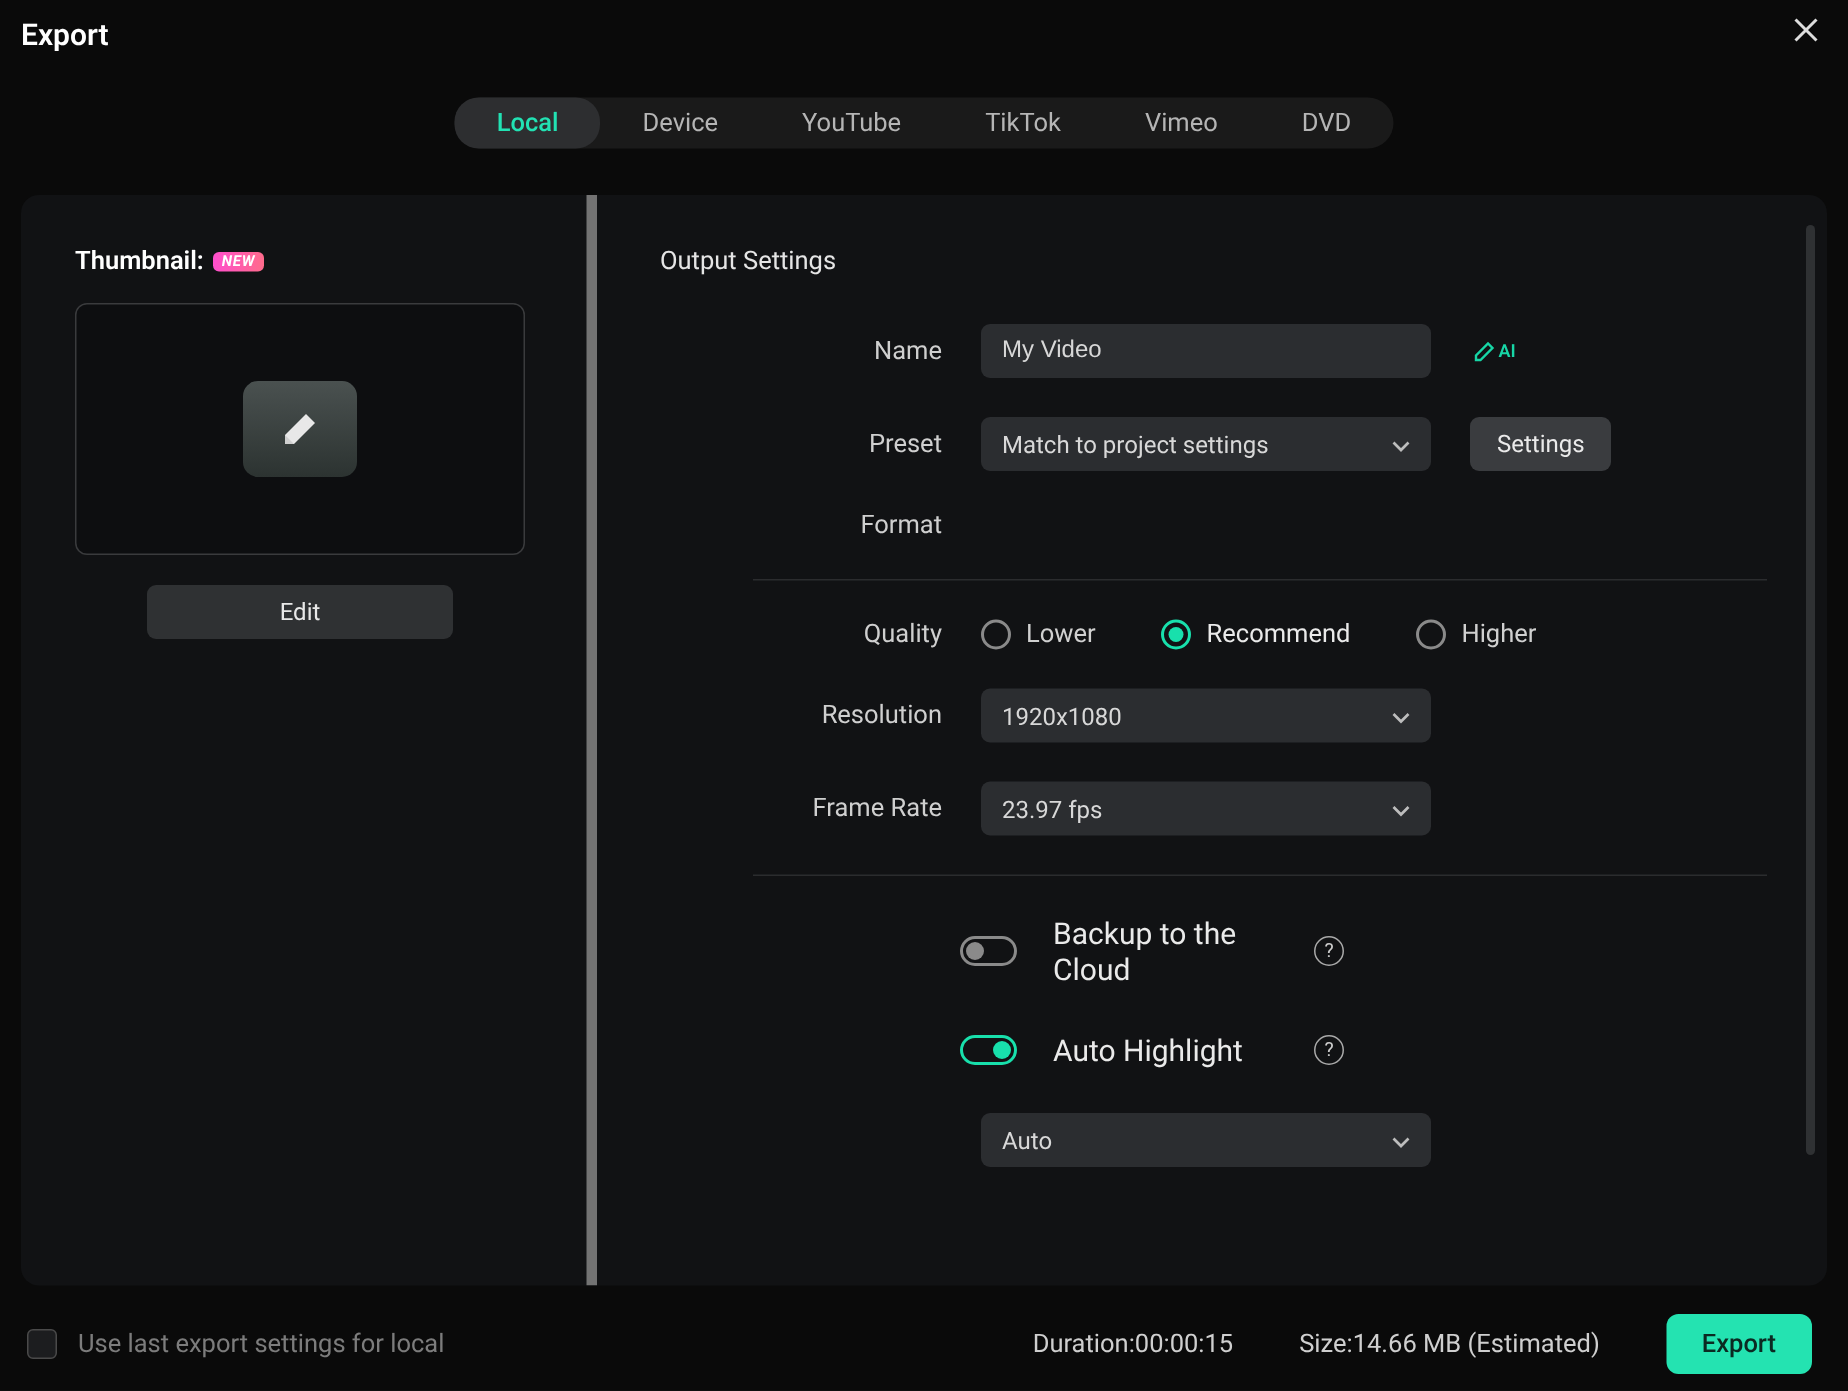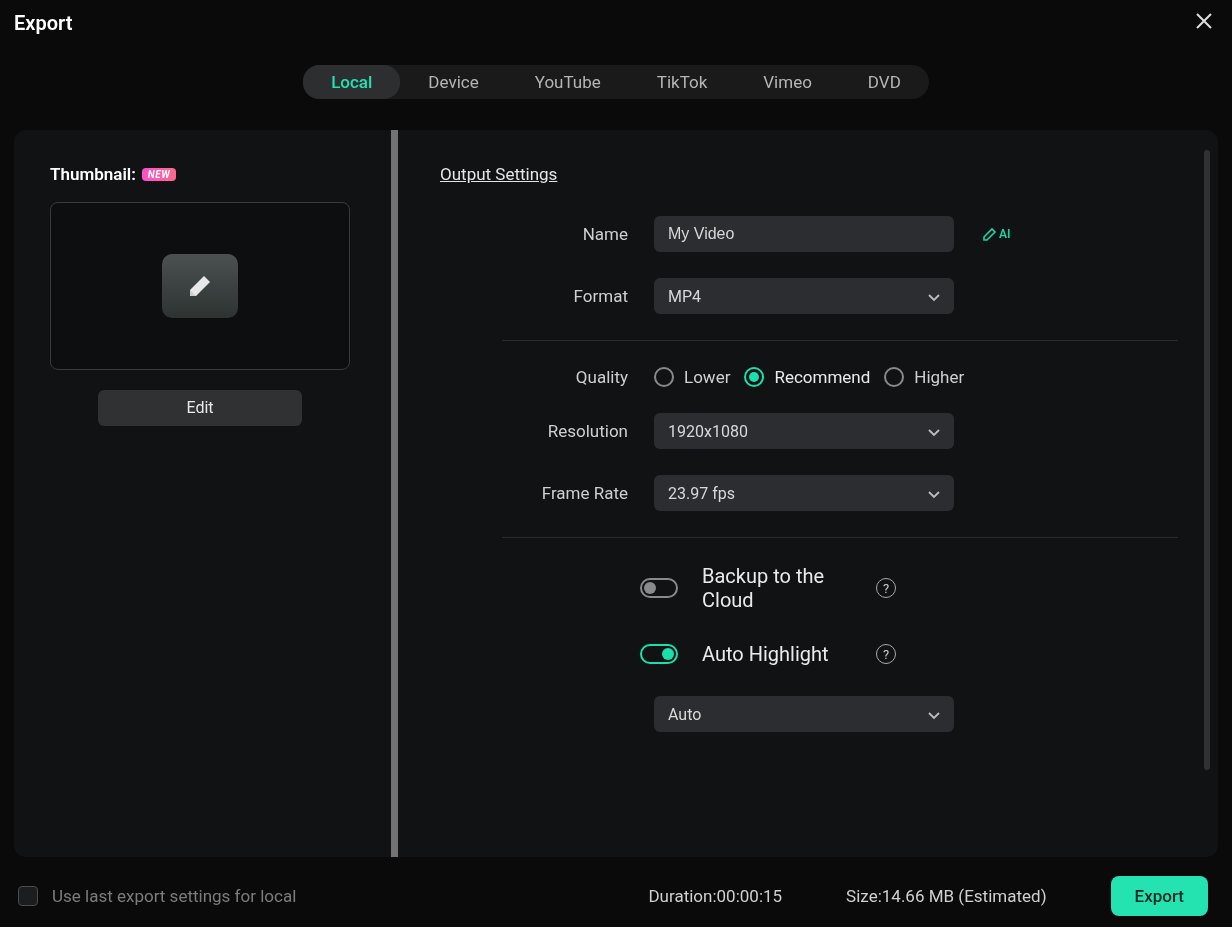--- a/index.html
+++ b/index.html
@@ -129,21 +129,20 @@
   .right-col {
     flex: 1;
     padding: 34px 40px 0 42px;
     position: relative;
     overflow: hidden;
   }
   .section-title {
     color: #e5e5e5;
     font-size: 17px;
     margin-bottom: 32px;
-    text-decoration: underline;
   }
   .form-row {
     display: flex;
     align-items: center;
     margin-bottom: 26px;
   }
   .form-label {
     width: 214px;
     text-align: right;
     color: #cfcfcf;
@@ -222,21 +221,21 @@
   }
   .divider {
     height: 1px;
     background: #2b2c2e;
     margin: 8px 0 26px 62px;
     margin-right: 0;
   }
   .radio-row {
     display: flex;
     align-items: center;
-    gap: 14px;
+    gap: 44px;
   }
   .radio {
     display: flex;
     align-items: center;
     gap: 10px;
     cursor: pointer;
   }
   .radio-circle {
     width: 20px;
     height: 20px;
@@ -302,21 +301,20 @@
     background:#2f3133;
     border-radius:3px;
   }
   .footer {
     position:absolute;
     left:0; right:0; bottom:0;
     height:62px;
     display:flex;
     align-items:center;
     padding:0 24px 0 18px;
-    gap:20px;
   }
   .check {
     width:20px;height:20px;border:1.5px solid #4a4a4a;border-radius:4px;
     background:#1c1d1f;cursor:pointer;margin-right:14px;
   }
   .footer-left {
     color:#7c7c7c;font-size:17px;
     flex:1;
     display:flex;align-items:center;
   }
@@ -378,31 +376,35 @@
       <input class="text-input" value="My Video" style="">
       <div class="ai-icon">
         <svg width="16" height="16" viewBox="0 0 16 16">
             <path d="M2 14 L2 11 L10 3 L13 6 L5 14 Z" fill="none" stroke="#17d6a6" stroke-width="1.6"></path>
           </svg>
         <span style="font-size:12px;font-weight:600;">AI</span>
       </div>
     </div>
 
 
-
-    <div class="form-row">
-      <div class="form-label">Format</div>
+    <div class="form-row">
+      <div class="form-label">Preset</div>
       <div class="select">
-        <span>MP4</span>
+        <span>Match to project settings</span>
         <span class="chev">
           <svg width="12" height="8" viewBox="0 0 12 8">
               <path d="M1 1 L6 6 L11 1" stroke="#bdbdbd" stroke-width="1.8" fill="none"></path>
             </svg>
         </span>
       </div>
+      <div class="settings-btn">Settings</div>
+    </div>
+
+    <div class="form-row">
+      <div class="form-label">Format</div>
     </div>
 
     <div class="divider"></div>
 
     <div class="form-row">
       <div class="form-label">Quality</div>
       <div class="radio-row">
         <div class="radio">
           <span class="radio-circle">
               <span class="radio-dot"></span>

